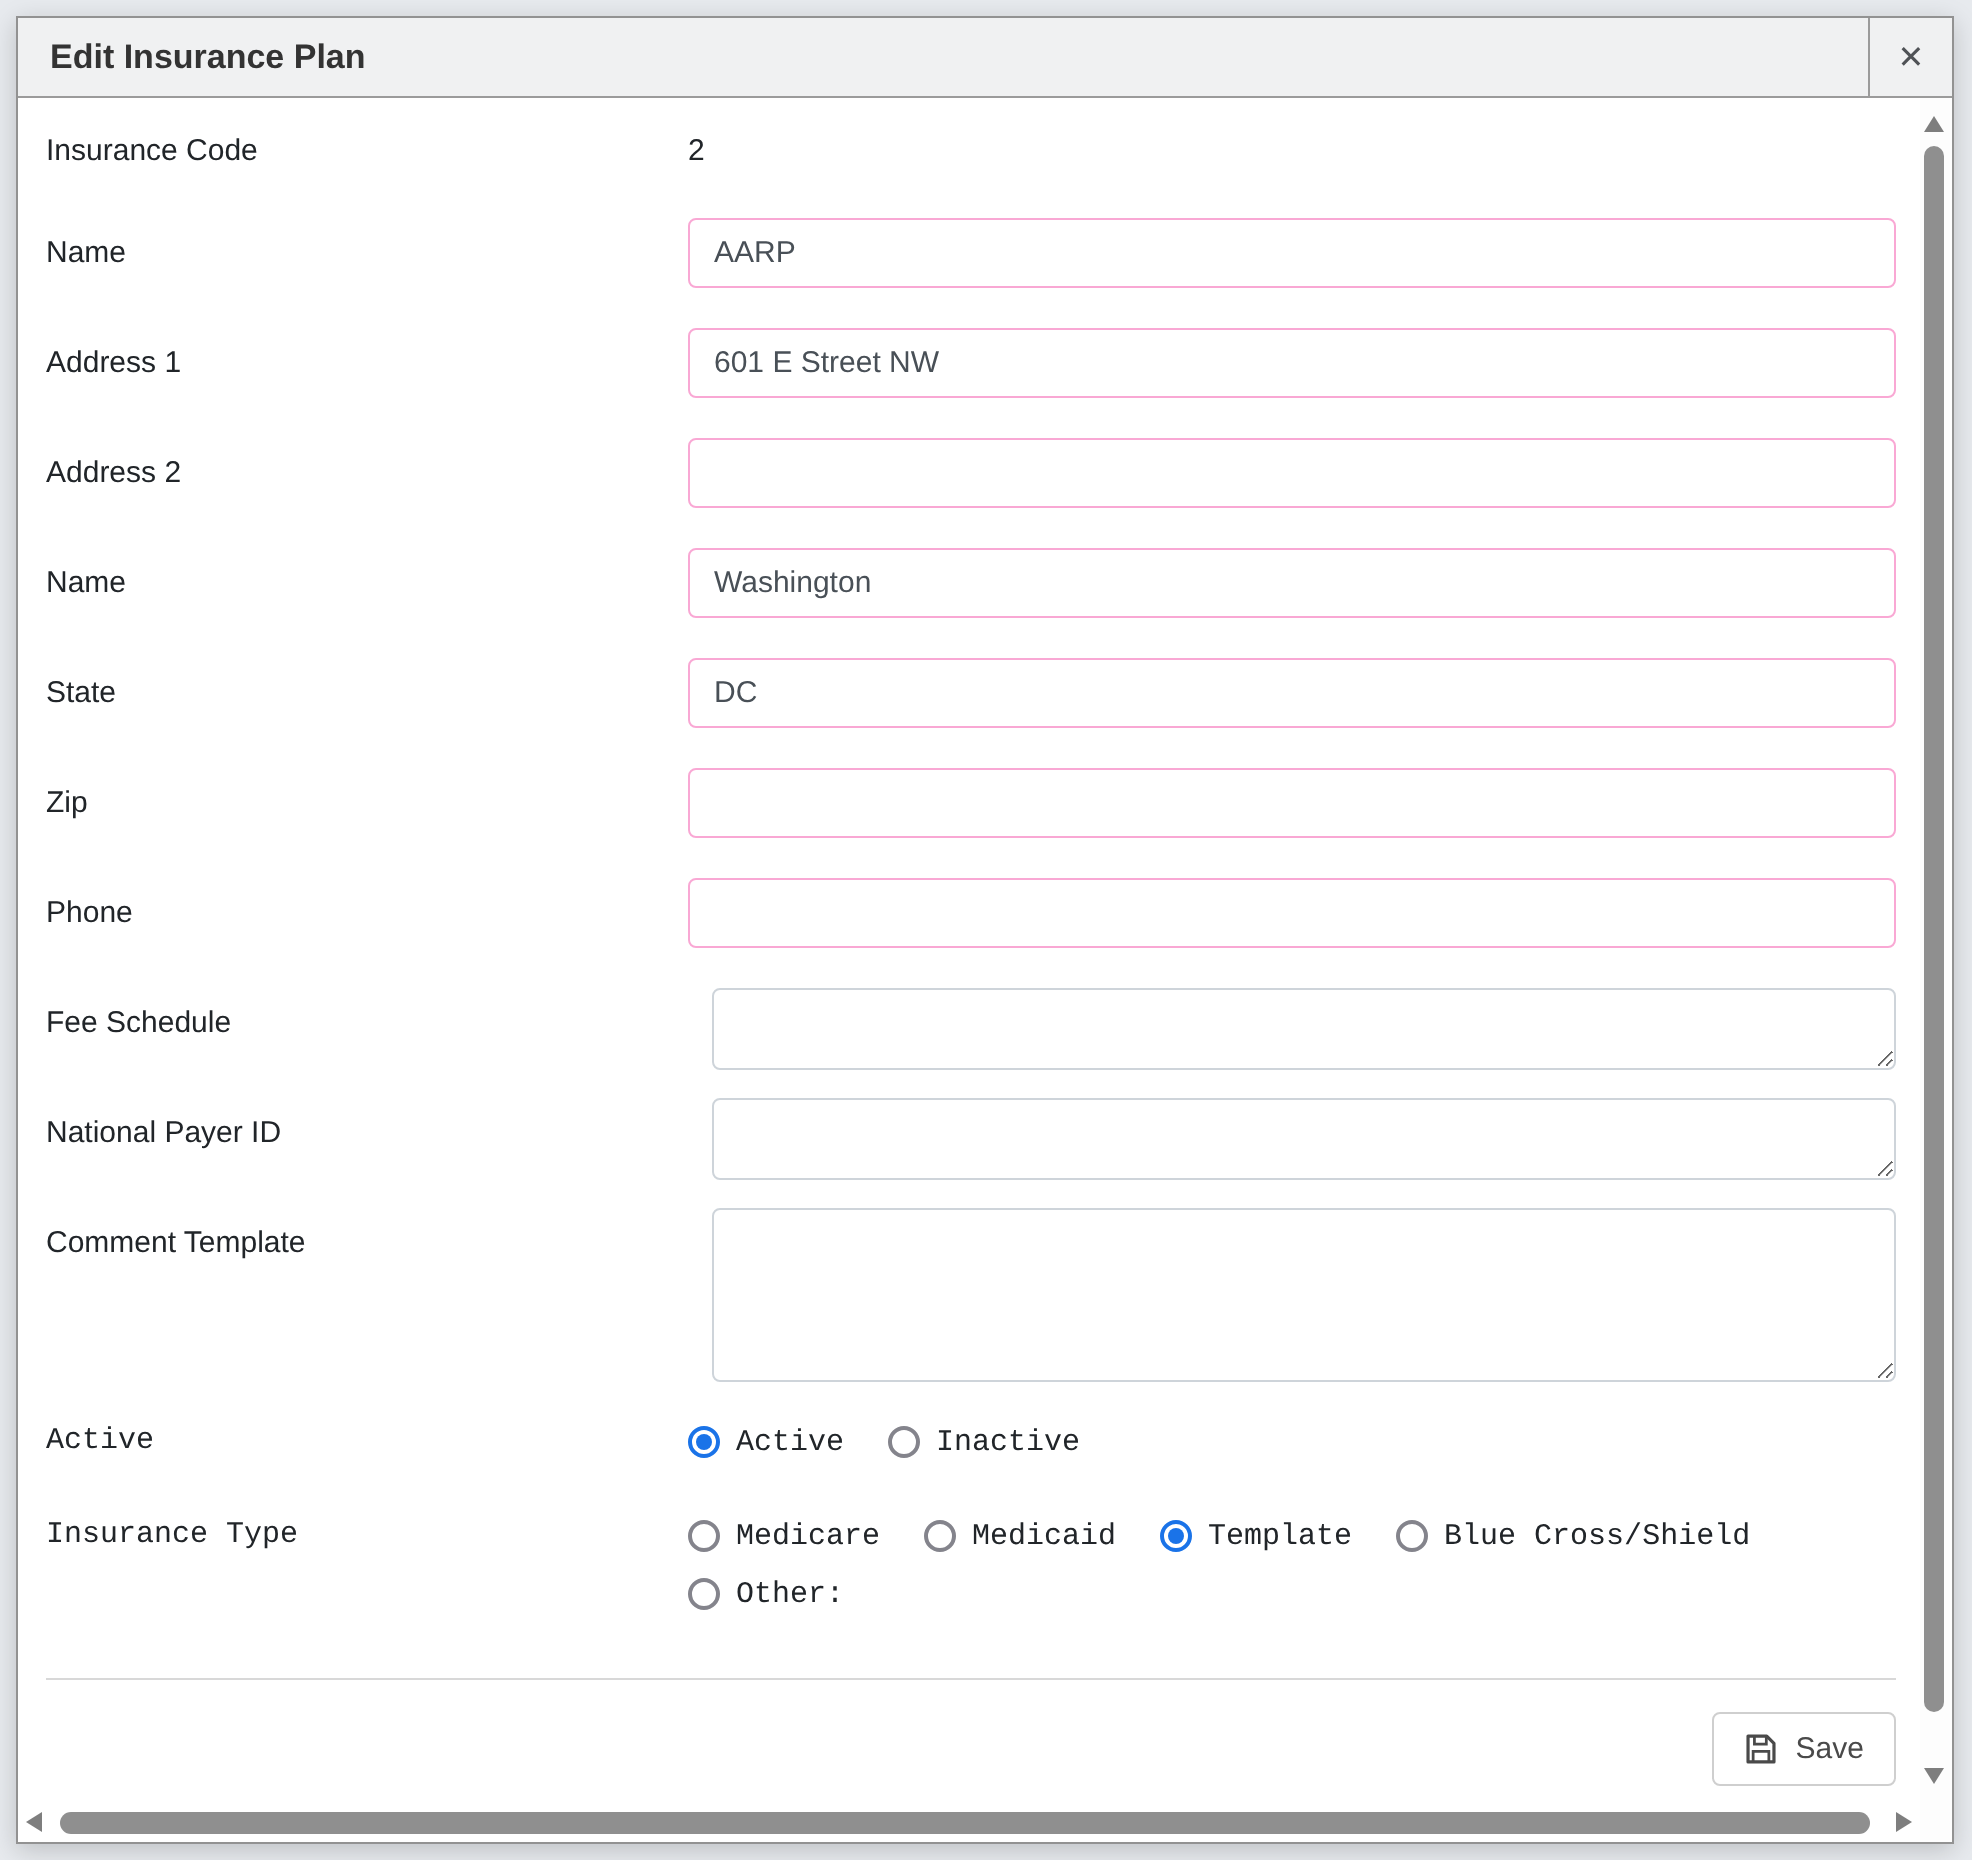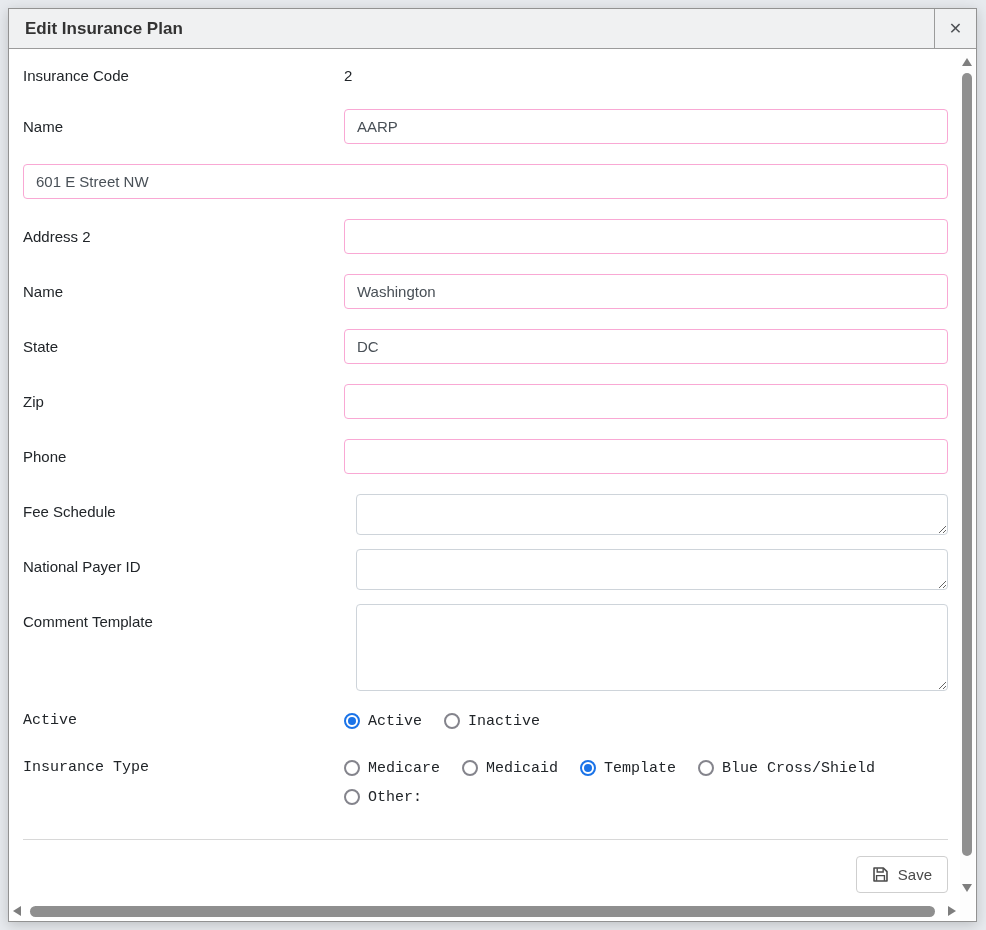--- a/index.html
+++ b/index.html
@@ -159,20 +159,21 @@
     </div>
 
     <div class="row">
       <div class="lbl">Name</div>
       <div class="ctl">
           <input class="txt" type="text" value="AARP" style="">
         </div>
     </div>
 
     <div class="row">
+      <div class="lbl">Address 1</div>
       <div class="ctl">
           <input class="txt" type="text" value="601 E Street NW" style="">
         </div>
     </div>
 
     <div class="row">
       <div class="lbl">Address 2</div>
       <div class="ctl">
           <input class="txt" type="text" value="" style="">
         </div>

